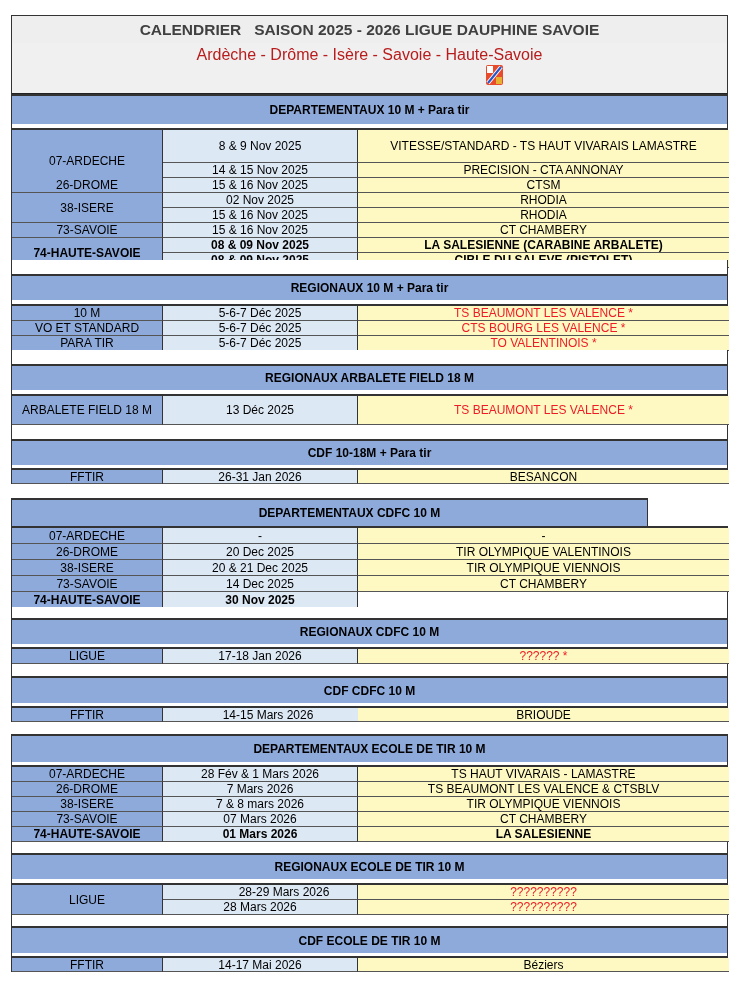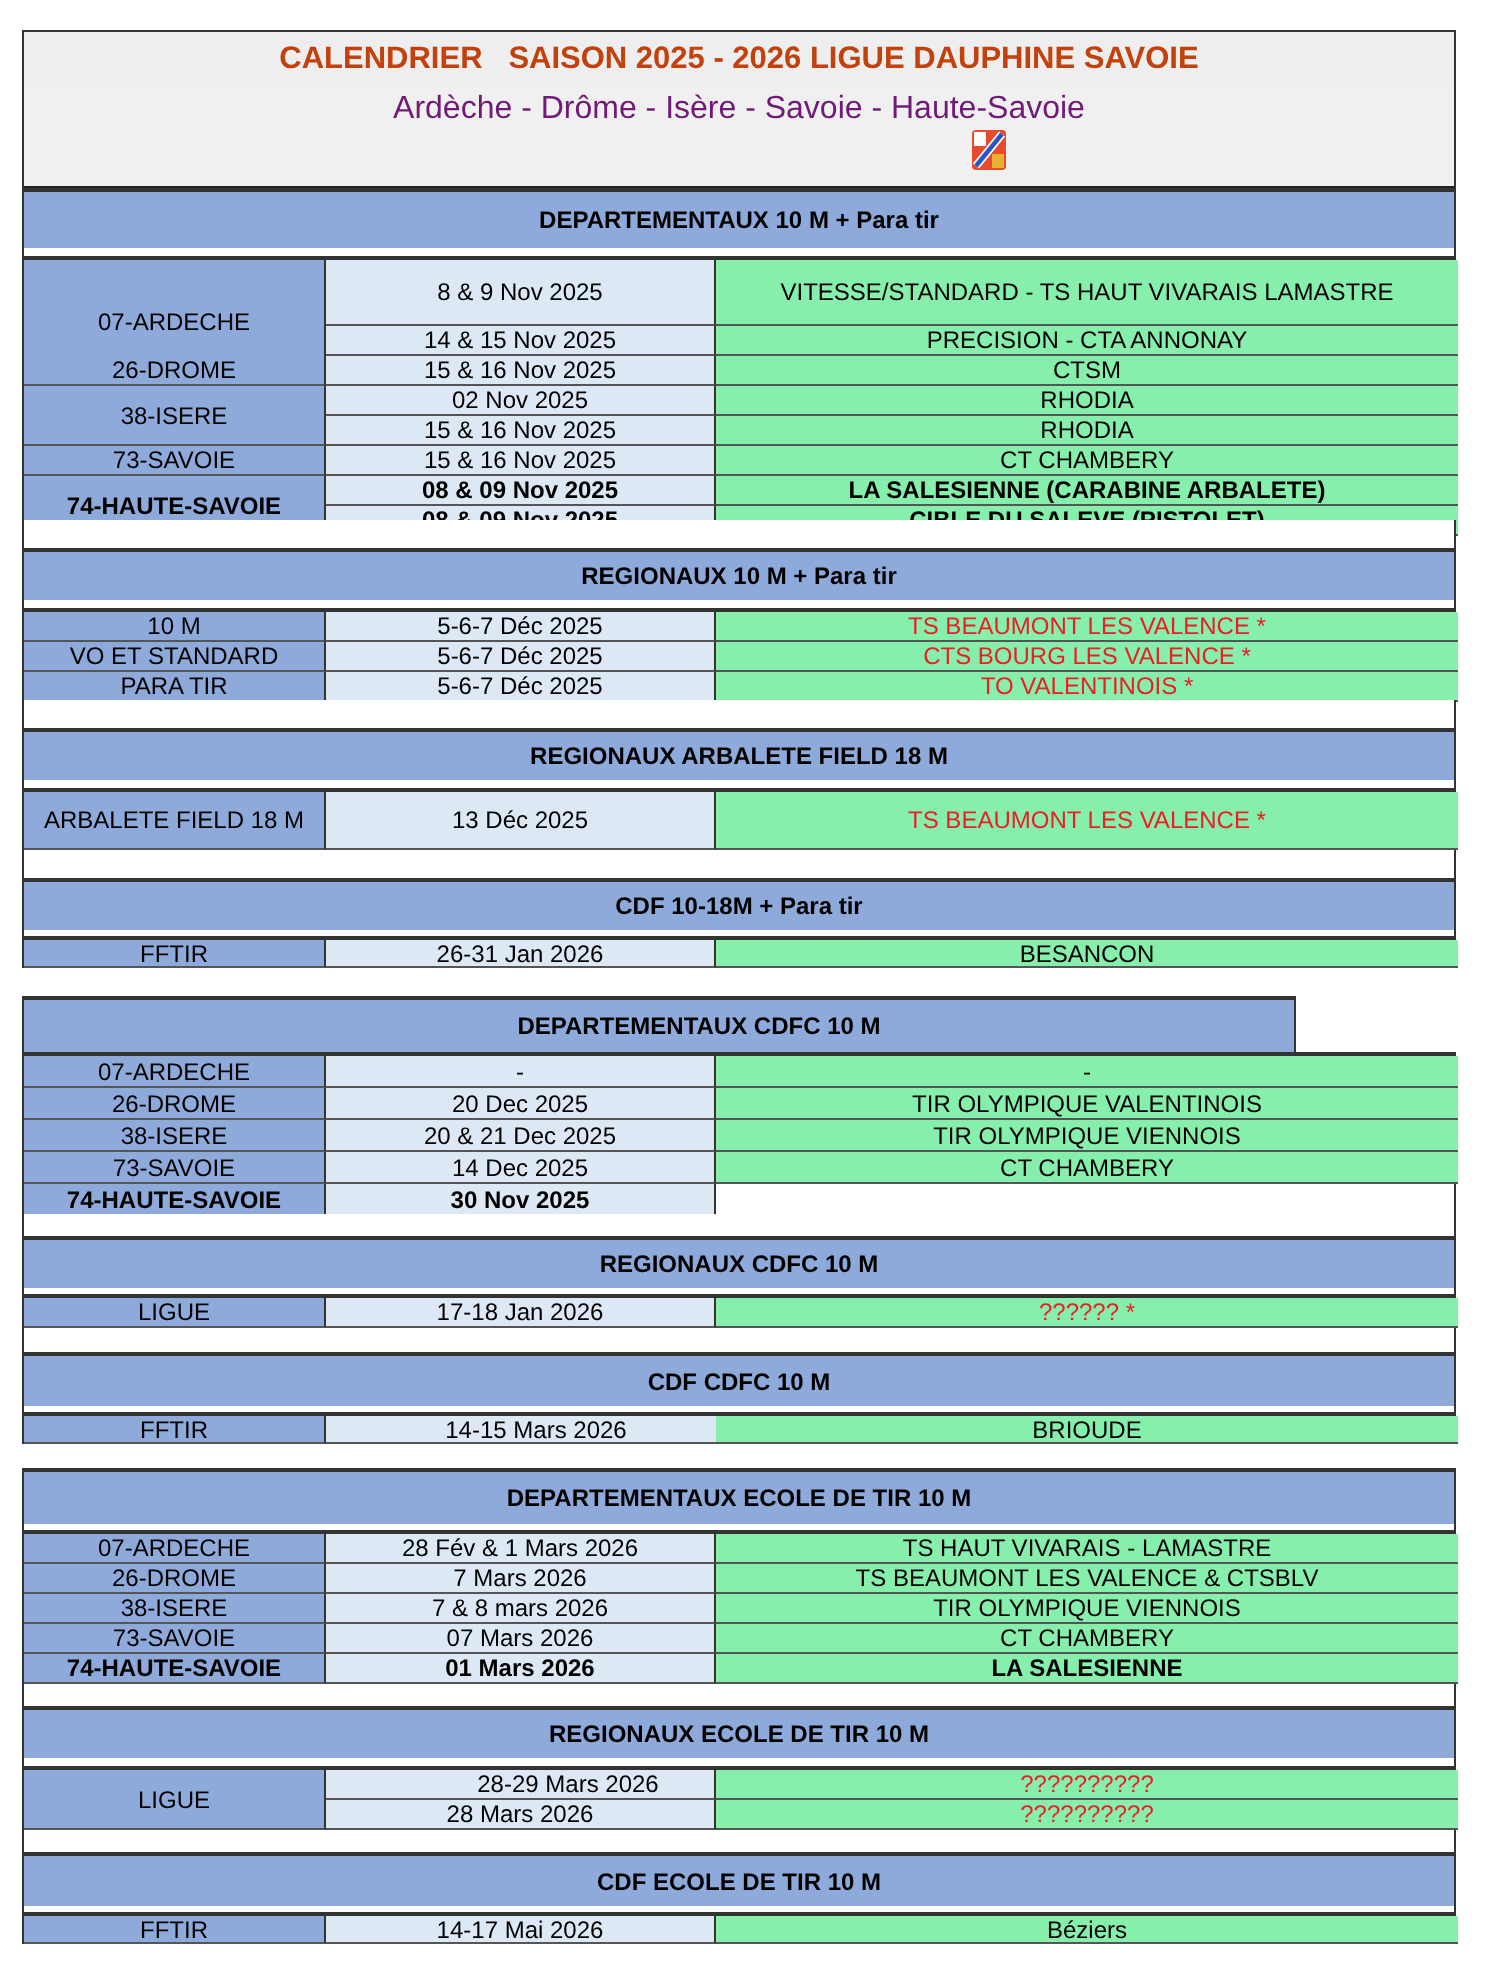--- a/index.html
+++ b/index.html
@@ -1,34 +1,34 @@
 <!DOCTYPE html>
 <html><head>
   <meta charset="utf-8">
   <style>
     html, body { margin: 0; padding: 0; background: #ffffff; }
     body { width: 743px; height: 987px; position: relative; overflow: hidden;
            font-family: "Liberation Sans", "DejaVu Sans", sans-serif; font-size: 12px; color: #000; }
     .abs { position: absolute; box-sizing: border-box; }
     .title-box { left: 11px; top: 15px; width: 717px; height: 29px; background: #eeeeee;
                  border: 1px solid #333; border-bottom: 1px solid #666; display: flex; align-items: center; justify-content: center;
-                 color: #c2410c; font-weight: bold; font-size: 15.5px; white-space: pre; }
+                 color: #404040; font-weight: bold; font-size: 15.5px; white-space: pre; }
     .subtitle-box { left: 11px; top: 43px; width: 717px; height: 52px; background: #f0f0f0;
                     border-left: 1px solid #333; border-right: 1px solid #333; border-bottom: 2px solid #222; }
-    .subtitle-text { position: absolute; left: 0; right: 0; top: 3px; text-align: center; color: #701a75; font-size: 16px; }
+    .subtitle-text { position: absolute; left: 0; right: 0; top: 3px; text-align: center; color: #b91c1c; font-size: 16px; }
     .logo { position: absolute; left: 474px; top: 22px; width: 17px; height: 20px; }
     .frame { border-left: 1px solid #333; border-right: 1px solid #333; }
     .hdr { background: #8eaadb; display: flex; align-items: center; justify-content: center;
            font-weight: bold; font-size: 12px; border-top: 2px solid #333; border-left: 1px solid #333; border-right: 1px solid #333; }
     .sep-white { background: #ffffff; }
     .cell { box-sizing: border-box; display: flex; align-items: center; justify-content: center; text-align: center;
             border-bottom: 1px solid #555; line-height: 14px; }
     .c1 { width: 151px; background: #8eaadb; border-right: 1px solid #333; }
     .c2 { width: 195px; background: #dde8f5; border-right: 1px solid #333; }
-    .c3 { width: 371px; background: #86efac; }
+    .c3 { width: 371px; background: #fef9c3; }
     .red { color: #ee1c25; }
     .bold { font-weight: bold; }
     .blank { background: #ffffff; border-left: 1px solid #333; border-right: 1px solid #333; }
   </style>
 </head>
 <body>
 
 <div class="abs title-box">CALENDRIER   SAISON 2025 - 2026 LIGUE DAUPHINE SAVOIE</div>
 <div class="abs subtitle-box">
   <div class="subtitle-text">Ardèche - Drôme - Isère - Savoie - Haute-Savoie</div>

